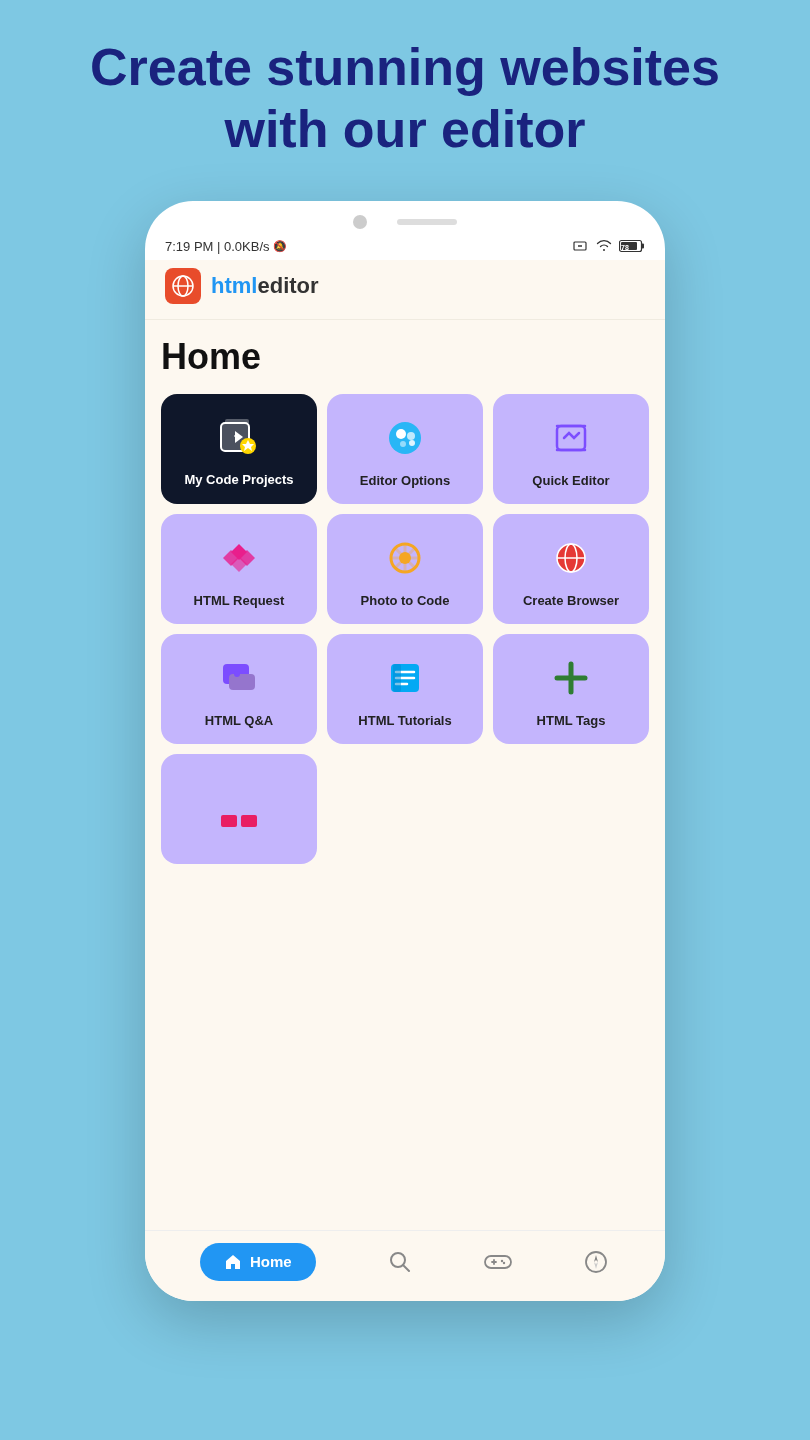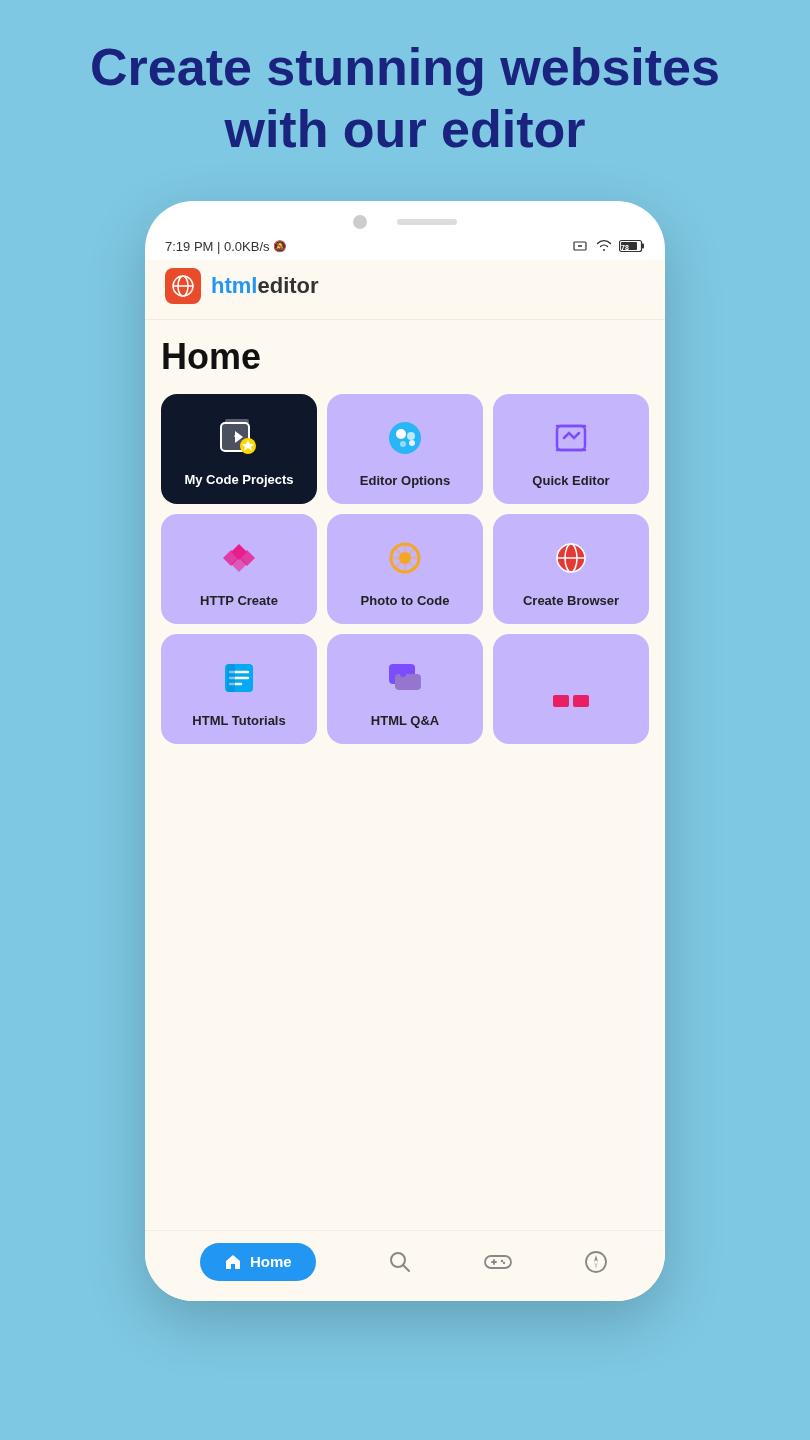--- a/index.html
+++ b/index.html
@@ -289,21 +289,21 @@
 
       <div class="grid-item">
         <div class="icon-area">
           <svg width="44" height="44" viewBox="0 0 44 44" fill="none">
             <path d="M22 8 L30 16 L22 24 L14 16Z" fill="#e91e8c"></path>
             <path d="M22 20 L30 28 L22 36 L14 28Z" fill="#e91e8c" opacity="0.6"></path>
             <path d="M14 14 L22 22 L14 30 L6 22Z" fill="#e91e8c" opacity="0.8"></path>
             <path d="M30 14 L38 22 L30 30 L22 22Z" fill="#e91e8c" opacity="0.8"></path>
           </svg>
         </div>
-        <span class="item-label">HTTP Create</span>
+        <span class="item-label">HTML Request</span>
       </div>
 
       <div class="grid-item">
         <div class="icon-area">
           <svg width="44" height="44" viewBox="0 0 44 44" fill="none">
             <circle cx="22" cy="22" r="14" fill="none" stroke="#f5a623" stroke-width="3"></circle>
             <path d="M22 8 L22 36" stroke="#f5a623" stroke-width="3" opacity="0.3"></path>
             <path d="M8 22 L36 22" stroke="#f5a623" stroke-width="3" opacity="0.3"></path>
             <path d="M12 12 L32 32" stroke="#f5a623" stroke-width="3" opacity="0.3"></path>
             <path d="M32 12 L12 32" stroke="#f5a623" stroke-width="3" opacity="0.3"></path>
@@ -321,41 +321,50 @@
             <ellipse cx="22" cy="22" rx="6" ry="14" fill="none" stroke="white" stroke-width="1.5"></ellipse>
             <circle cx="22" cy="22" r="14" fill="none" stroke="white" stroke-width="1.5"></circle>
           </svg>
         </div>
         <span class="item-label">Create Browser</span>
       </div>
 
       <div class="grid-item">
         <div class="icon-area">
           <svg width="44" height="44" viewBox="0 0 44 44" fill="none">
+            <rect x="6" y="8" width="26" height="20" rx="4" fill="#7c4dff"></rect>
+            <rect x="12" y="18" width="26" height="16" rx="4" fill="#9575cd"></rect>
+            <circle cx="20" cy="18" r="3" fill="#7c4dff"></circle>
+          </svg>
+        </div>
+        <span class="item-label">HTML Q&amp;A</span>
+      </div>
+
+      <div class="grid-item">
+        <div class="icon-area">
+          <svg width="44" height="44" viewBox="0 0 44 44" fill="none">
             <rect x="8" y="8" width="28" height="28" rx="4" fill="#03a9f4"></rect>
             <line x1="13" y1="16" x2="31" y2="16" stroke="white" stroke-width="2.5" stroke-linecap="round"></line>
             <line x1="13" y1="22" x2="31" y2="22" stroke="white" stroke-width="2.5" stroke-linecap="round"></line>
             <line x1="13" y1="28" x2="24" y2="28" stroke="white" stroke-width="2.5" stroke-linecap="round"></line>
             <rect x="10" y="8" width="8" height="28" rx="2" fill="#0288d1" opacity="0.5"></rect>
           </svg>
         </div>
         <span class="item-label">HTML Tutorials</span>
       </div>
 
       <div class="grid-item">
         <div class="icon-area">
           <svg width="44" height="44" viewBox="0 0 44 44" fill="none">
-            <rect x="6" y="8" width="26" height="20" rx="4" fill="#7c4dff"></rect>
-            <rect x="12" y="18" width="26" height="16" rx="4" fill="#9575cd"></rect>
-            <circle cx="20" cy="18" r="3" fill="#7c4dff"></circle>
-          </svg>
-        </div>
-        <span class="item-label">HTML Q&amp;A</span>
-      </div>
-
+            <line x1="22" y1="8" x2="22" y2="36" stroke="#2e7d32" stroke-width="5" stroke-linecap="round"></line>
+            <line x1="8" y1="22" x2="36" y2="22" stroke="#2e7d32" stroke-width="5" stroke-linecap="round"></line>
+          </svg>
+        </div>
+        <span class="item-label">HTML Tags</span>
+      </div>
 
       <div class="grid-item" style="height:60px;">
         <div class="icon-area" style="margin-bottom:0;">
           <svg width="40" height="30" viewBox="0 0 40 20" fill="none">
             <rect x="2" y="2" width="16" height="12" rx="2" fill="#e91e63"></rect>
             <rect x="22" y="2" width="16" height="12" rx="2" fill="#e91e63"></rect>
           </svg>
         </div>
       </div>
 

